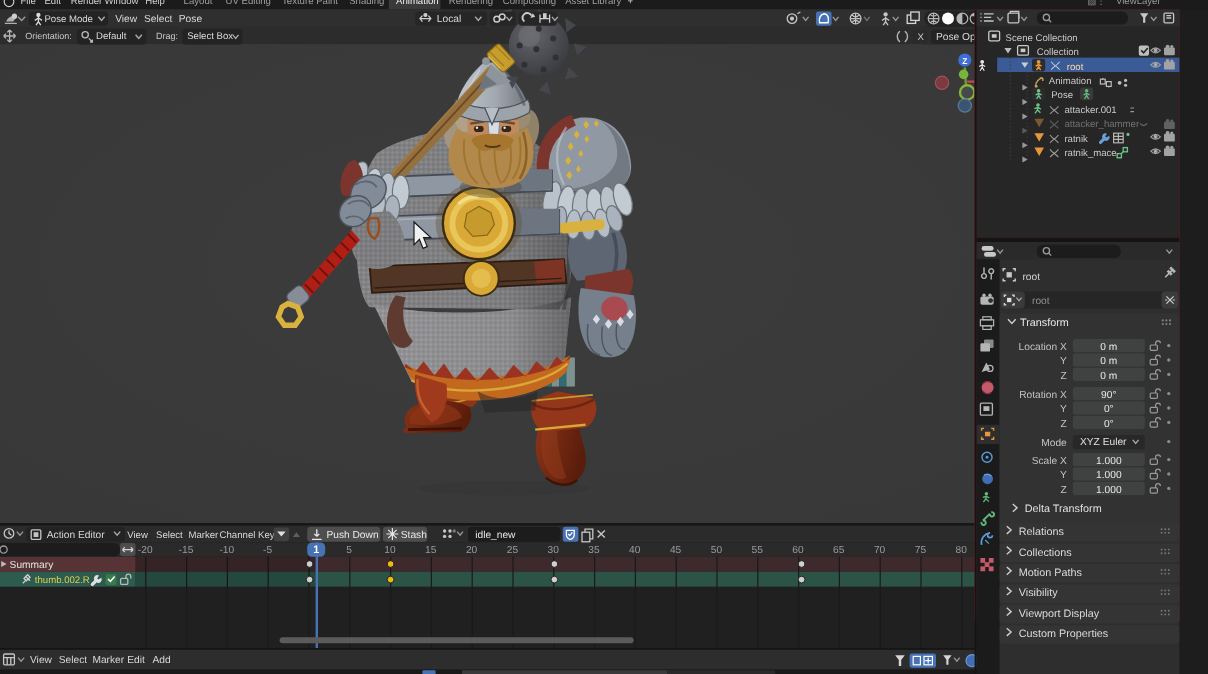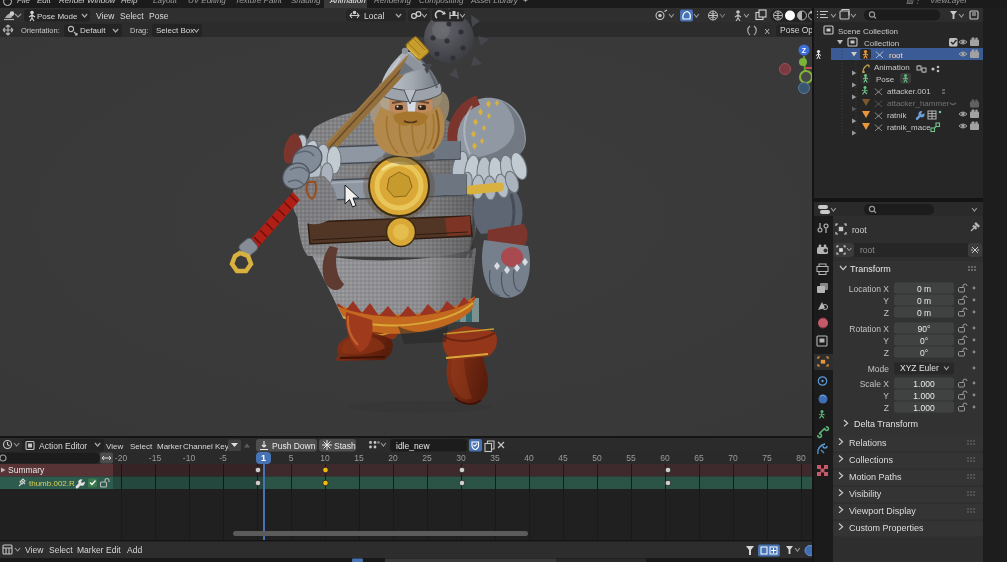--- a/index.html
+++ b/index.html
@@ -1,21 +1,21 @@
 <!DOCTYPE html>
 <html><head><meta charset="utf-8"><style>
 html,body{margin:0;padding:0;background:#1d1d1d;}
 #app{position:relative;width:1007px;height:562px;overflow:hidden;background:#1d1d1d;font-family:"Liberation Sans",sans-serif;color:#d0d0d0;}
 .abs{position:absolute;}
 svg text{font-family:"Liberation Sans",sans-serif;}
 </style></head>
 <body>
 <div id="app">
 
-<div class="abs" style="left:0;top:0;width:1007px;height:8px;background:#1b1b1b;overflow:hidden;font-size:8px;color:#9f9f9f;font-style:italic;">
+<div class="abs" style="left:0;top:0;width:1007px;height:8px;background:#1b1b1b;overflow:hidden;font-size:8px;color:#9f9f9f;">
   <div class="abs" style="left:324px;top:0;width:43px;height:8px;background:#3a3a3a;"></div>
   <div class="abs" style="left:3px;top:-3px;width:7px;height:7px;border-radius:50%;border:1.5px solid #c9c9c9;"></div>
   <span class="abs" style="left:17px;top:-4px;color:#cfcfcf">File</span>
   <span class="abs" style="left:37px;top:-4px;color:#cfcfcf">Edit</span>
   <span class="abs" style="left:59px;top:-4px;color:#cfcfcf">Render</span>
   <span class="abs" style="left:87px;top:-4px;color:#cfcfcf">Window</span>
   <span class="abs" style="left:121px;top:-4px;color:#cfcfcf">Help</span>
   <span class="abs" style="left:153px;top:-4px">Layout</span>
   <span class="abs" style="left:188px;top:-4px">UV Editing</span>
   <span class="abs" style="left:235px;top:-4px">Texture Paint</span>

